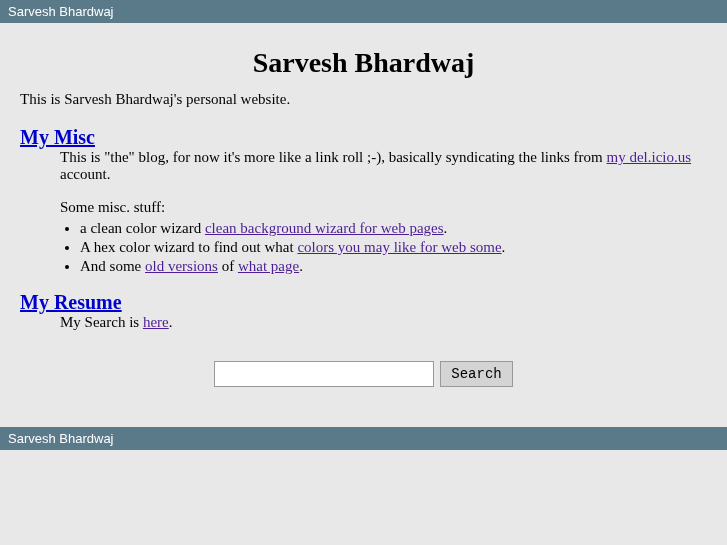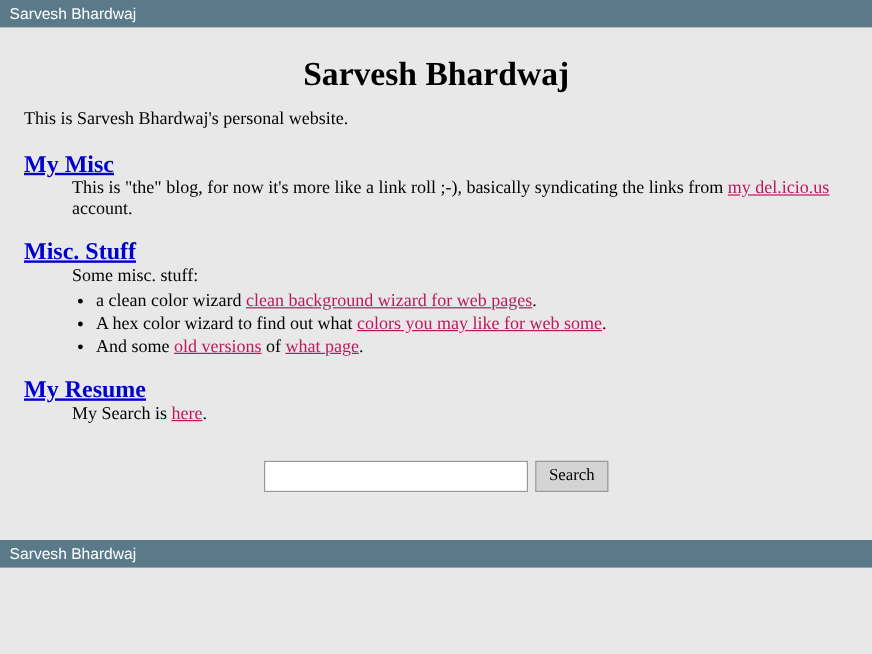--- a/index.html
+++ b/index.html
@@ -55,21 +55,21 @@
     }
 
     .section-body {
       margin-left: 40px;
       margin-bottom: 16px;
       font-size: 15px;
       font-family: Times New Roman, serif;
     }
 
     a {
-      color: #be185d;
+      color: #4c1d95;
       text-decoration: underline;
       cursor: pointer;
       font-family: Liberation Serif, serif;
     }
 
     .misc-label {
       margin-bottom: 4px;
     }
 
     ul {
@@ -99,21 +99,21 @@
       padding: 2px 4px;
     }
 
     .search-button {
       height: 26px;
       padding: 2px 10px;
       font-size: 14px;
       background-color: #d4d4d4;
       border: 1px solid #999;
       cursor: pointer;
-      font-family: Liberation Serif, serif;
+      font-family: Liberation Mono, monospace;
     }
 
     .footer-bar {
       background-color: #5a7a8a;
       padding: 4px 8px;
       color: #ffffff;
       font-size: 13px;
       font-family: Arial, sans-serif;
     }
   </style>
@@ -131,21 +131,20 @@
   <p class="intro-text">This is Sarvesh Bhardwaj's personal website.</p>
 
   <div>
     <a class="section-title">My Misc</a>
     <div class="section-body">
       <span>This is "the" blog, for now it's more like a link roll ;-), basically syndicating the links from </span><a>my del.icio.us</a><span> account.</span>
     </div>
   </div>
 
   <div>
-    <a class="section-title">Misc. Stuff</a>
     <div class="section-body">
       <p class="misc-label">Some misc. stuff:</p>
       <ul>
         <li>
           <span>a clean color wizard </span><a>clean background wizard for web pages</a><span>.</span>
         </li>
         <li>
           <span>A hex color wizard to find out what </span><a>colors you may like for web some</a><span>.</span>
         </li>
         <li>

